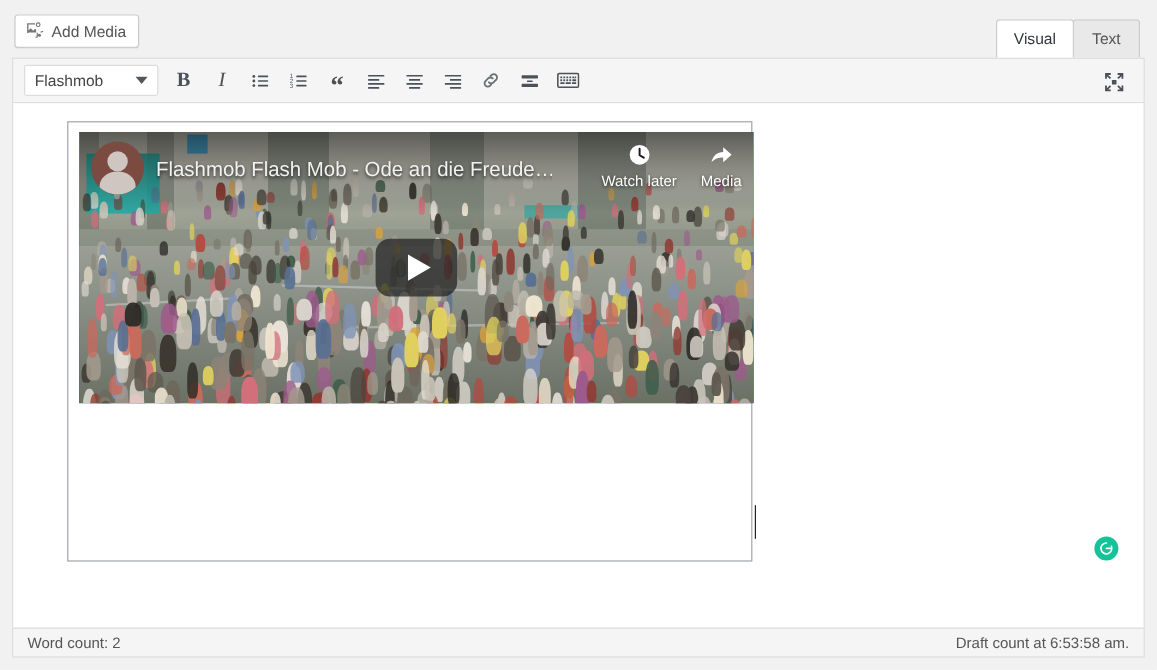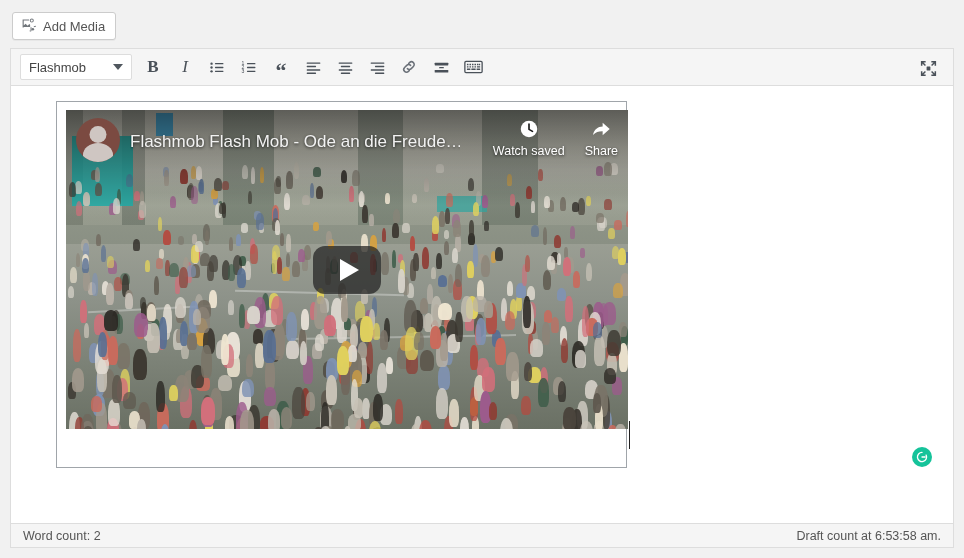--- a/index.html
+++ b/index.html
@@ -127,21 +127,21 @@
 
   
   .embed-sel {
     position: absolute; left: 45px; top: 15px;
     width: 571px; height: 367px;
     border: 1px solid #a0a5aa;
     background: #fff;
   }
   .embed-video {
     position: absolute; left: 9px; top: 8px;
-    width: 562px; height: 319px;
+    width: 562px; height: 226px;
     background: #1d4ed8;
     overflow: hidden;
     padding-left: 32px;
   }
   .caret-mark {
     position: absolute; left: 618px; top: 335px;
     width: 1px; height: 28px;
     background: #222;
   }
 
@@ -322,20 +322,28 @@
           <path d="M13.5 2a2.5 2.5 0 0 1 0 5 2.5 2.5 0 0 1 0-5zm0 1.2a1.3 1.3 0 1 0 0 2.6 1.3 1.3 0 0 0 0-2.6z"></path>
           <path d="M2 3h8.2a3.6 3.6 0 0 0 0 1.4H3.4v6.2l2.3-2.3 2.6 2.6 2.1-2.1 1 1v2.8H3.4V13H2V3z"></path>
           <path d="M11.9 12.9h1.3v3.6c0 1-.5 1.6-1.5 1.6-.6 0-1-.2-1.3-.6l.6-.7c.2.2.4.3.6.3.2 0 .3-.1.3-.4v-3.8z"></path>
           <circle cx="14.8" cy="15.4" r="1.6"></circle>
           <path d="M16 11.6l2.6-.7v1.2L16 12.8z"></path>
         </svg>
       </span>
       <span class="label">Add Media</span>
     </div>
 
+    <div class="tabs">
+      <div class="tab active">
+        <span>Visual</span>
+      </div>
+      <div class="tab">
+        <span>Text</span>
+      </div>
+    </div>
   </div>
 
   <div class="toolbar">
 
     <div class="fmt-select">
       <span class="sel-label">Flashmob</span>
       <span class="caret"></span>
     </div>
 
     <div class="tb-group">
@@ -1054,30 +1062,30 @@
 
           <div class="yt-actions">
 
             <div class="yt-action">
               <span class="ic">
                 <svg width="22" height="22" viewBox="0 0 24 24" fill="none">
                   <circle cx="12" cy="12" r="9" fill="#fff"></circle>
                   <path d="M12 6.6v5.8l3.8 2.2" stroke="#1a1a1a" stroke-width="1.8" stroke-linecap="round" stroke-linejoin="round" fill="none"></path>
                 </svg>
               </span>
-              <span class="txt">Watch saved</span>
+              <span class="txt">Watch later</span>
             </div>
 
             <div class="yt-action">
               <span class="ic">
                 <svg width="24" height="22" viewBox="0 0 24 24" fill="#fff">
                   <path d="M3.2 18.5c1.4-6.1 5.5-8.9 10.6-9.1V5.2L21.5 12l-7.7 6.8v-4.3c-4.3-.1-7.4 1-10.6 4z"></path>
                 </svg>
               </span>
-              <span class="txt">Share</span>
+              <span class="txt">Media</span>
             </div>
 
           </div>
 
           <div class="yt-play">
             <span class="tri"></span>
           </div>
 
         </div>
       </div>

